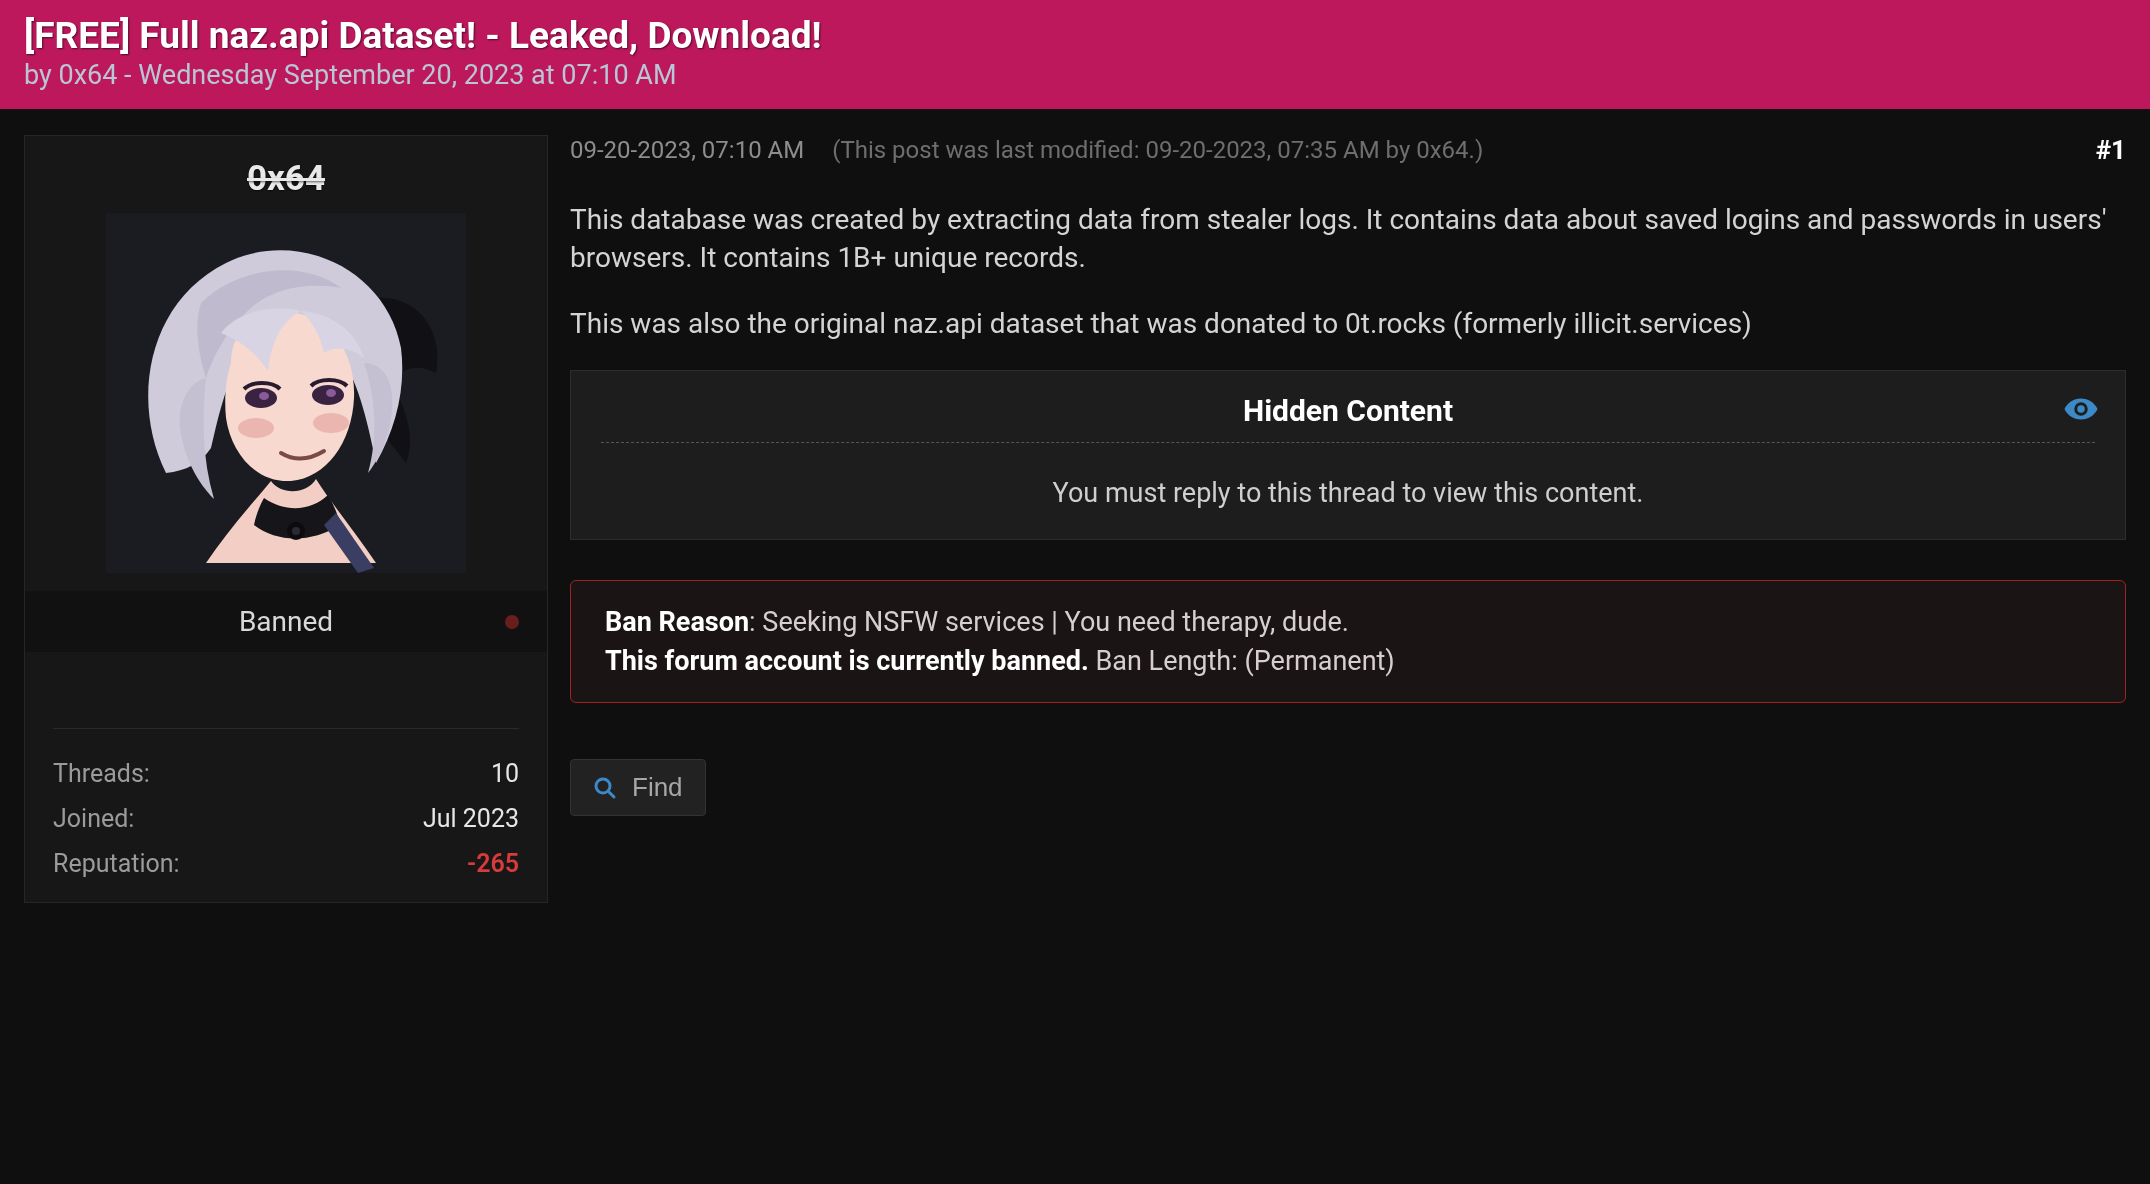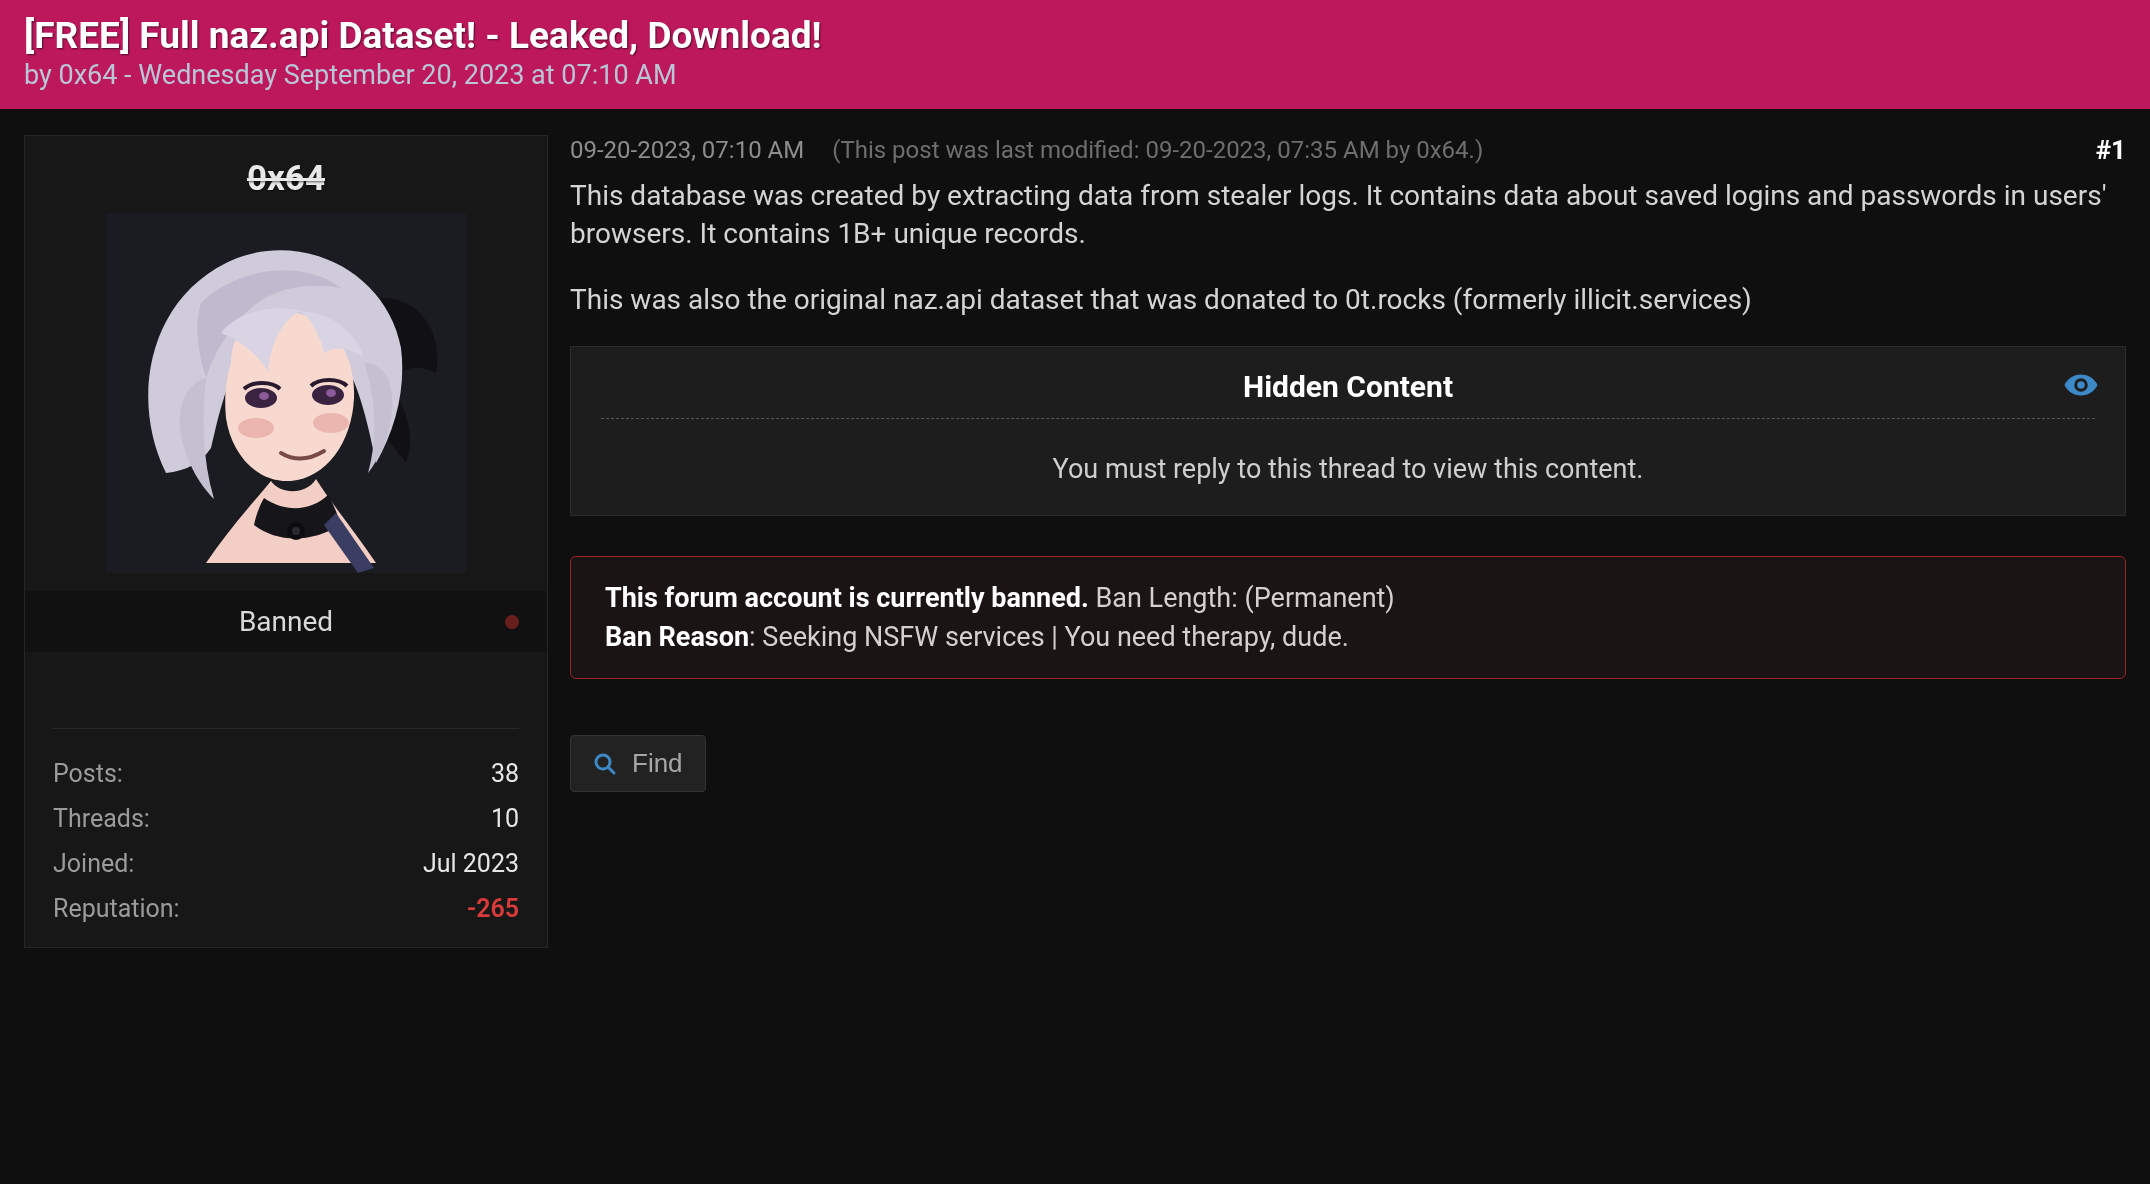--- a/index.html
+++ b/index.html
@@ -105,21 +105,21 @@
   }
   .post-time { color: #8d8d8d; }
   .post-mod { color: #6e6e6e; }
   .post-num {
     margin-left: auto;
     color: #ffffff;
     font-weight: 700;
     font-size: 26px;
   }
   .post-body {
-    margin-top: 12px;
+    margin-top: 36px;
     color: #d4d4d4;
     font-size: 28px;
     line-height: 1.35;
   }
   .post-body p { margin-bottom: 28px; }
 
   .hidden-box {
     margin-top: 18px;
     background: #1d1d1d;
     border: 1px solid #2c2c2c;
@@ -227,24 +227,20 @@
         </svg>
       </div>
     </div>
     <div class="banned-row">
       <span class="banned-label">Banned</span>
       <span class="banned-dot"></span>
     </div>
     <div class="stats-pad"></div>
     <div class="stats-sep"></div>
     <div class="stat-row">
-      <span>Posts:</span>
-      <span class="stat-val">38</span>
-    </div>
-    <div class="stat-row">
       <span>Threads:</span>
       <span class="stat-val">10</span>
     </div>
     <div class="stat-row">
       <span>Joined:</span>
       <span class="stat-val">Jul 2023</span>
     </div>
     <div class="stat-row">
       <span>Reputation:</span>
       <span class="stat-val neg">-265</span>
@@ -269,24 +265,24 @@
         <svg viewBox="0 0 24 24" fill="currentColor">
             <path d="M12 5c-5 0-9.27 3.11-11 7 1.73 3.89 6 7 11 7s9.27-3.11 11-7c-1.73-3.89-6-7-11-7zm0 11.5A4.5 4.5 0 1 1 16.5 12 4.5 4.5 0 0 1 12 16.5zm0-7A2.5 2.5 0 1 0 14.5 12 2.5 2.5 0 0 0 12 9.5z"></path>
           </svg>
       </span>
       <div class="hidden-title">Hidden Content</div>
       <div class="hidden-msg">You must reply to this thread to view this content.</div>
     </div>
 
     <div class="ban-box">
       <div>
-        <strong>This forum account is currently banned.</strong><span> Ban Length: (Permanent)</span>
+        <strong>Ban Reason</strong><span>: Seeking NSFW services | You need therapy, dude.</span>
       </div>
       <div>
-        <strong>Ban Reason</strong><span>: Seeking NSFW services | You need therapy, dude.</span>
+        <strong>This forum account is currently banned.</strong><span> Ban Length: (Permanent)</span>
       </div>
     </div>
 
     <div class="find-row">
       <button class="find-btn">
         <span class="mag">
           <svg viewBox="0 0 24 24" fill="none" stroke="currentColor" stroke-width="3" stroke-linecap="round">
               <circle cx="10" cy="10" r="7"></circle>
               <line x1="21" y1="21" x2="15.5" y2="15.5"></line>
             </svg>

